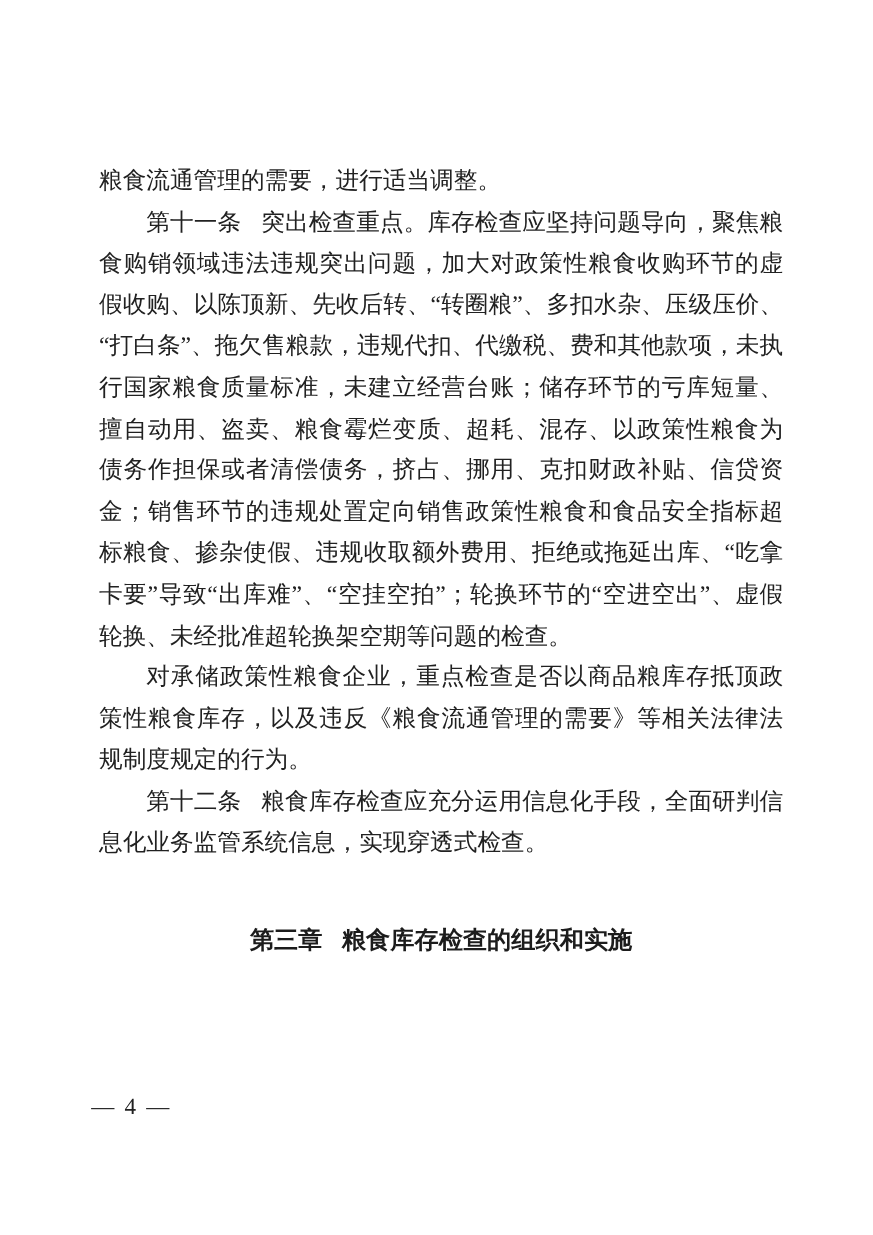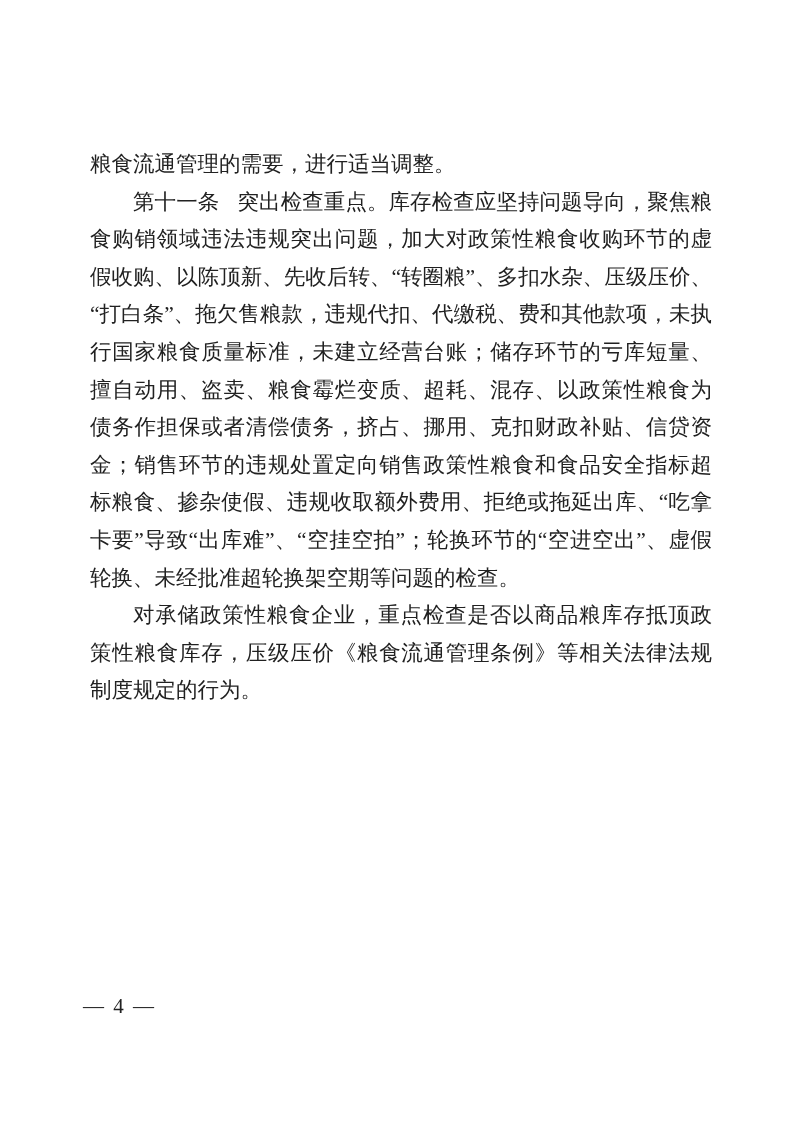--- a/index.html
+++ b/index.html
@@ -67,22 +67,28 @@
 <div class="page">
 
   <main class="content">
 
     <p class="para no-indent">粮食流通管理的需要，进行适当调整。</p>
 
     <p class="para">
       <span class="article-label">第十一条</span><span>突出检查重点。库存检查应坚持问题导向，聚焦粮食购销领域违法违规突出问题，加大对政策性粮食收购环节的虚假收购、以陈顶新、先收后转、“转圈粮”、多扣水杂、压级压价、“打白条”、拖欠售粮款，违规代扣、代缴税、费和其他款项，未执行国家粮食质量标准，未建立经营台账；储存环节的亏库短量、擅自动用、盗卖、粮食霉烂变质、超耗、混存、以政策性粮食为债务作担保或者清偿债务，挤占、挪用、克扣财政补贴、信贷资金；销售环节的违规处置定向销售政策性粮食和食品安全指标超标粮食、掺杂使假、违规收取额外费用、拒绝或拖延出库、“吃拿卡要”导致“出库难”、“空挂空拍”；轮换环节的“空进空出”、虚假轮换、未经批准超轮换架空期等问题的检查。</span>
     </p>
 
-    <p class="para">对承储政策性粮食企业，重点检查是否以商品粮库存抵顶政策性粮食库存，压级压价《粮食流通管理条例》等相关法律法规制度规定的行为。</p>
+    <p class="para">对承储政策性粮食企业，重点检查是否以商品粮库存抵顶政策性粮食库存，以及违反《粮食流通管理的需要》等相关法律法规制度规定的行为。</p>
 
+    <p class="para">
+      <span class="article-label">第十二条</span><span>粮食库存检查应充分运用信息化手段，全面研判信息化业务监管系统信息，实现穿透式检查。</span>
+    </p>
 
+    <h2 class="chapter-heading">
+      <span class="chapter-num">第三章</span><span>粮食库存检查的组织和实施</span>
+    </h2>
 
 
   </main>
 
   <footer class="page-footer">— 4 —</footer>
 
 </div>
 
 </body></html>

